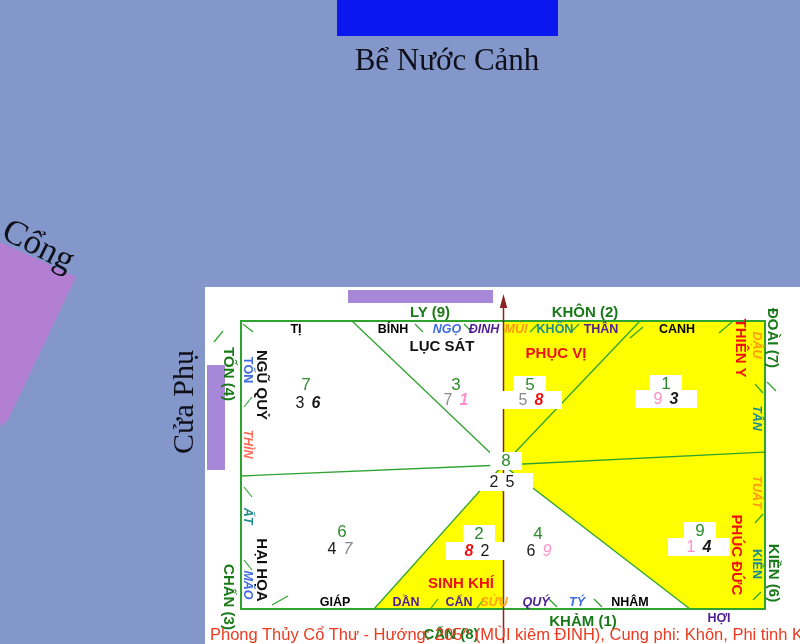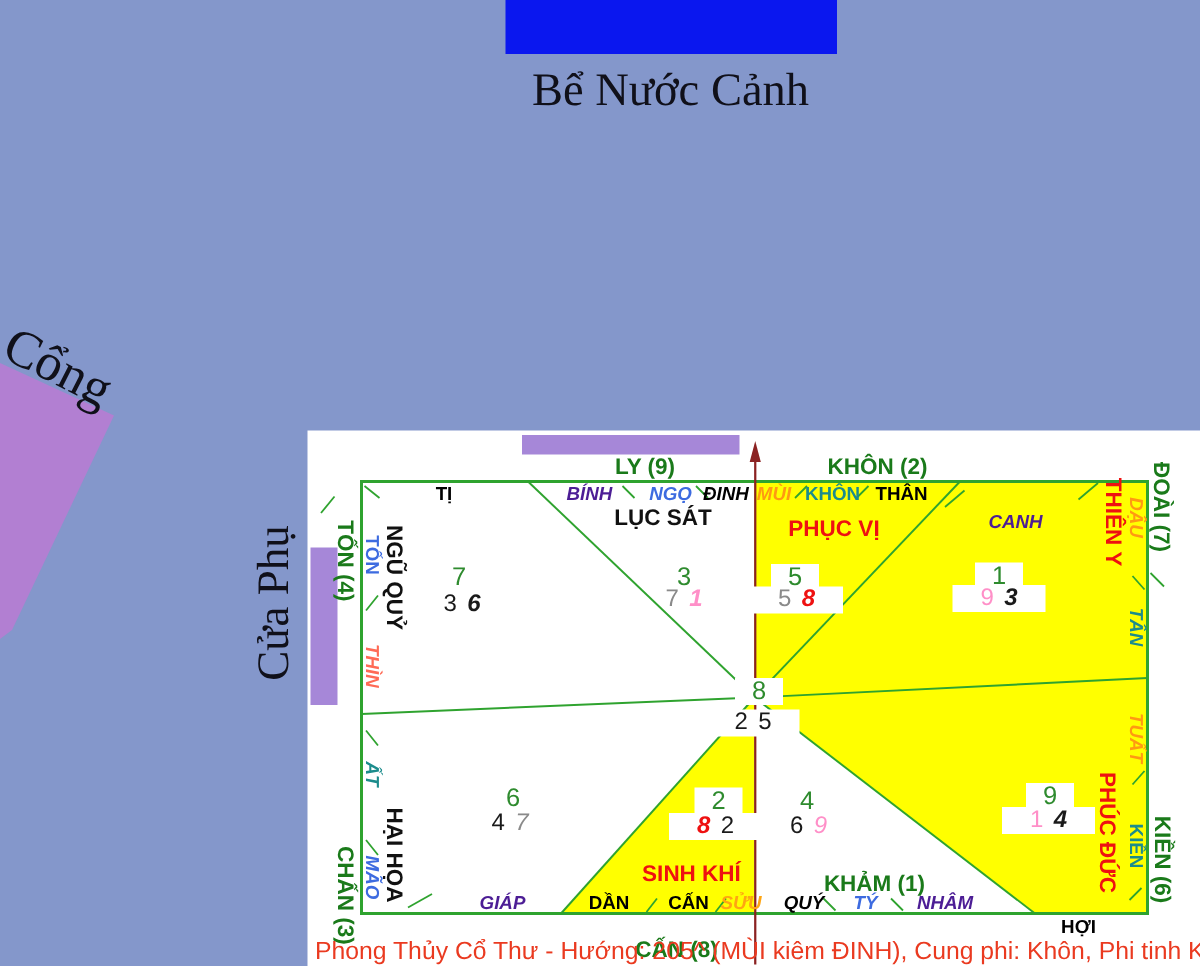--- a/index.html
+++ b/index.html
@@ -23,22 +23,22 @@
   #side-door-label{left:104px; top:384px; width:160px; height:36px; font-size:30px; text-align:center;
                    transform:rotate(-90deg);}
 
   .lbl{z-index:5; white-space:nowrap; line-height:16px; height:16px; text-align:center;}
   .outer{color:#1A7A1A; font-weight:bold; font-size:15px;}
   .sector-title{font-weight:bold; font-size:15px;}
   .black-t{color:#111111;} .red-t{color:#EE1111;}
   .rot{transform:rotate(90deg);}
   .m{font-size:12.5px; font-weight:bold; line-height:14px; height:14px;}
   .it{font-style:italic;}
-  .c-navy{color:#000000;} .c-coral{color:#4c1d95;font-style:italic;} .c-blue{color:#3D6BE0;}
-  .c-sgreen{color:#000000;} .c-orange{color:#FF9912;} .c-teal{color:#1C8C8C;}
+  .c-navy{color:#000000;} .c-coral{color:#000000;} .c-blue{color:#3D6BE0;}
+  .c-sgreen{color:#4c1d95;} .c-orange{color:#FF9912;} .c-teal{color:#1C8C8C;}
   .c-thin{color:#FF6A55;} .c-gold{color:#FFA512;}
 
   .num{z-index:5; text-align:center; line-height:18px;}
   .star{font-size:17px; width:26px; color:#2E8B2E;}
   .pair{display:flex; gap:7px; justify-content:center; width:56px; font-size:16px; line-height:18px;}
   .chip{background:#FFFFFF; padding:0 3px;}
   .n-dark{color:#1A1A1A;} .n-gray{color:#8A8A8A;} .n-pink{color:#FF8FC8;} .n-red{color:#EE1111;}
   .bi{font-style:italic; font-weight:bold;}
   .i{font-style:italic;}
 
@@ -107,34 +107,34 @@
   <div class="abs door-bar" id="door-main"></div>
   <div class="abs door-bar" id="door-side"></div>
 
   <div class="abs serif" id="water-tank-label">Bể Nước Cảnh</div>
   <div class="abs serif" id="gate-label">Cổng</div>
   <div class="abs serif" id="side-door-label">Cửa Phụ</div>
 
   <div class="abs lbl outer" style="left:390px;top:304px;width:80px;">LY (9)</div>
   <div class="abs lbl outer" style="left:545px;top:304px;width:80px;">KHÔN (2)</div>
   <div class="abs lbl outer" style="left:411px;top:626px;width:80px;">CẤN (8)</div>
-  <div class="abs lbl outer" style="left:543px;top:582px;width:80px;">KHẢM (1)</div>
+  <div class="abs lbl outer" style="left:543px;top:613px;width:80px;">KHẢM (1)</div>
   <div class="abs lbl outer rot" style="left:187px;top:366px;width:84px;">TỐN (4)</div>
   <div class="abs lbl outer rot" style="left:187px;top:589px;width:84px;">CHẤN (3)</div>
   <div class="abs lbl outer rot" style="left:731px;top:330px;width:84px;">ĐOÀI (7)</div>
   <div class="abs lbl outer rot" style="left:732px;top:565px;width:84px;">KIỀN (6)</div>
 
   <div class="abs lbl m c-navy" style="left:266px;top:322px;width:60px;">TỊ</div>
   <div class="abs lbl m c-coral" style="left:363px;top:322px;width:60px;">BÍNH</div>
   <div class="abs lbl m c-blue it" style="left:417px;top:322px;width:60px;">NGỌ</div>
   <div class="abs lbl m c-sgreen it" style="left:454px;top:322px;width:60px;">ĐINH</div>
   <div class="abs lbl m c-orange it" style="left:486px;top:322px;width:60px;">MÙI</div>
   <div class="abs lbl m c-teal" style="left:525px;top:322px;width:60px;">KHÔN</div>
   <div class="abs lbl m c-sgreen" style="left:571px;top:322px;width:60px;">THÂN</div>
-  <div class="abs lbl m c-coral" style="left:647px;top:322px;width:60px;margin-top:19px;">CANH</div>
+  <div class="abs lbl m c-coral" style="left:647px;top:322px;width:60px;">CANH</div>
 
   <div class="abs lbl m c-blue rot" style="left:223px;top:363px;width:50px;">TỐN</div>
   <div class="abs lbl m c-thin it rot" style="left:223px;top:437px;width:50px;">THÌN</div>
   <div class="abs lbl m c-teal it rot" style="left:223px;top:509px;width:50px;">ẤT</div>
   <div class="abs lbl m c-blue it rot" style="left:223px;top:578px;width:50px;">MÃO</div>
 
   <div class="abs lbl m c-orange it rot" style="left:732px;top:338px;width:50px;">DẬU</div>
   <div class="abs lbl m c-teal it rot" style="left:732px;top:411px;width:50px;">TÂN</div>
   <div class="abs lbl m c-orange it rot" style="left:732px;top:485px;width:50px;">TUẤT</div>
   <div class="abs lbl m c-teal rot" style="left:732px;top:557px;width:50px;">KIỀN</div>

